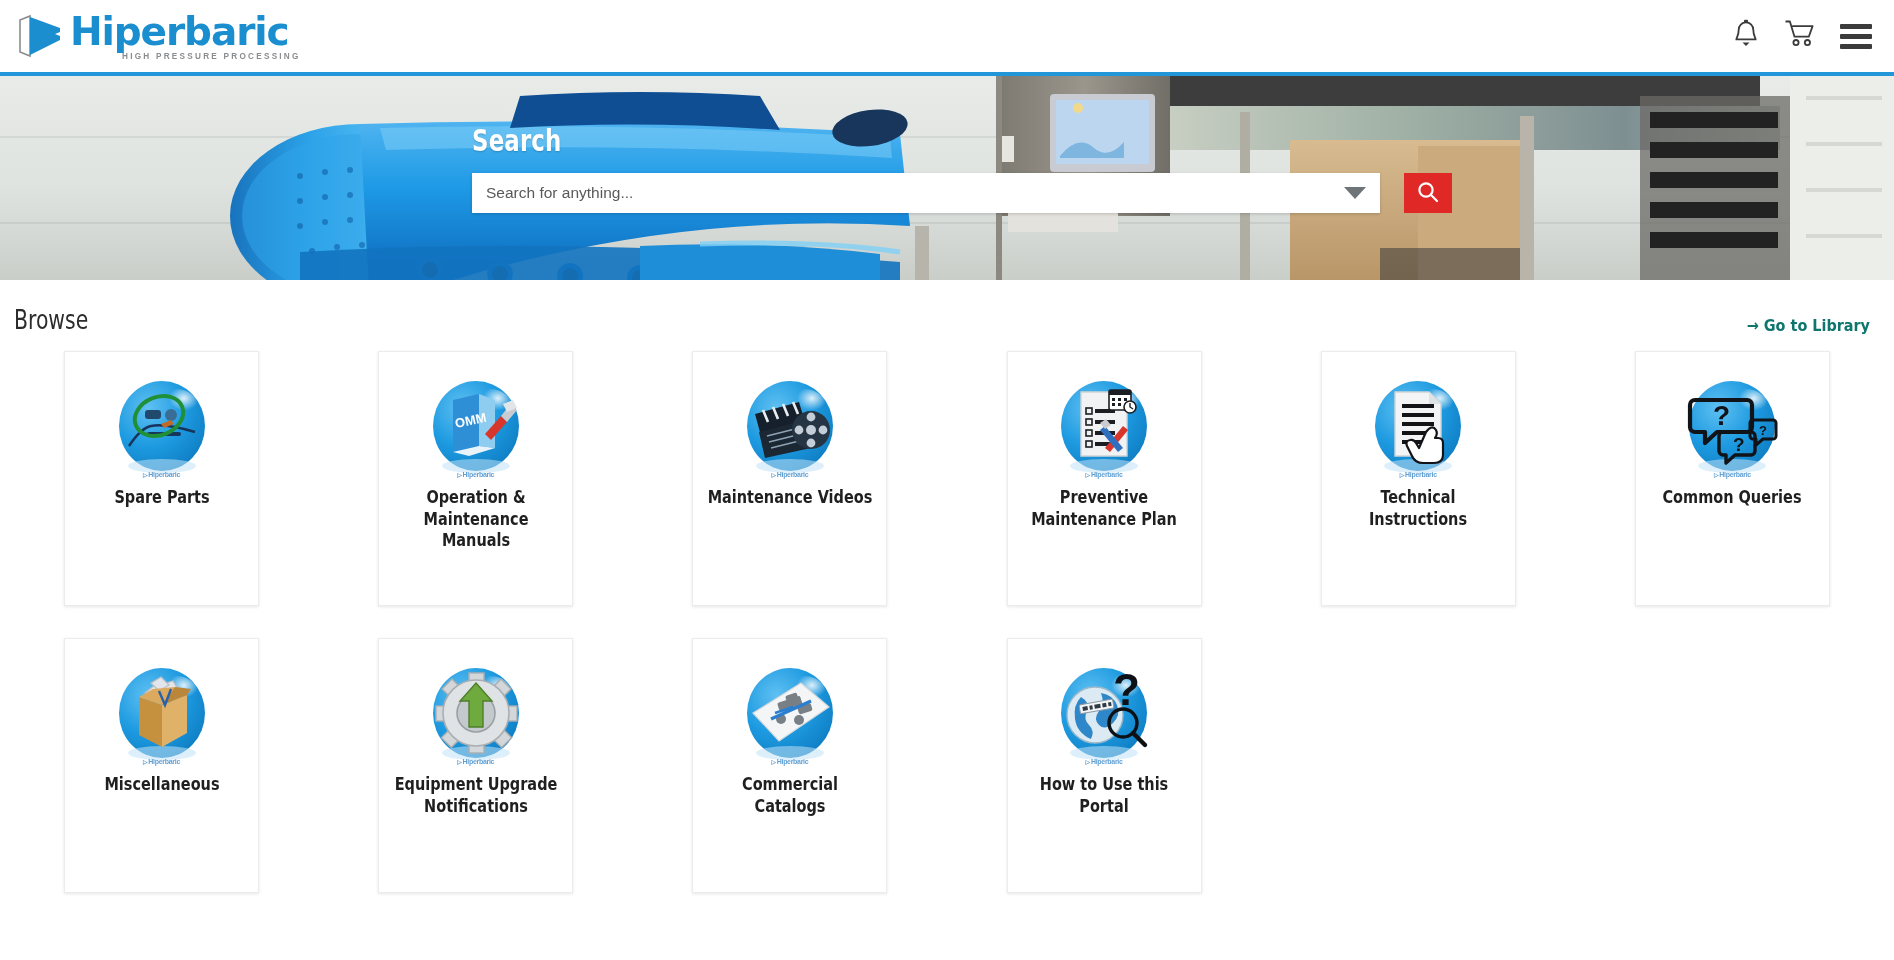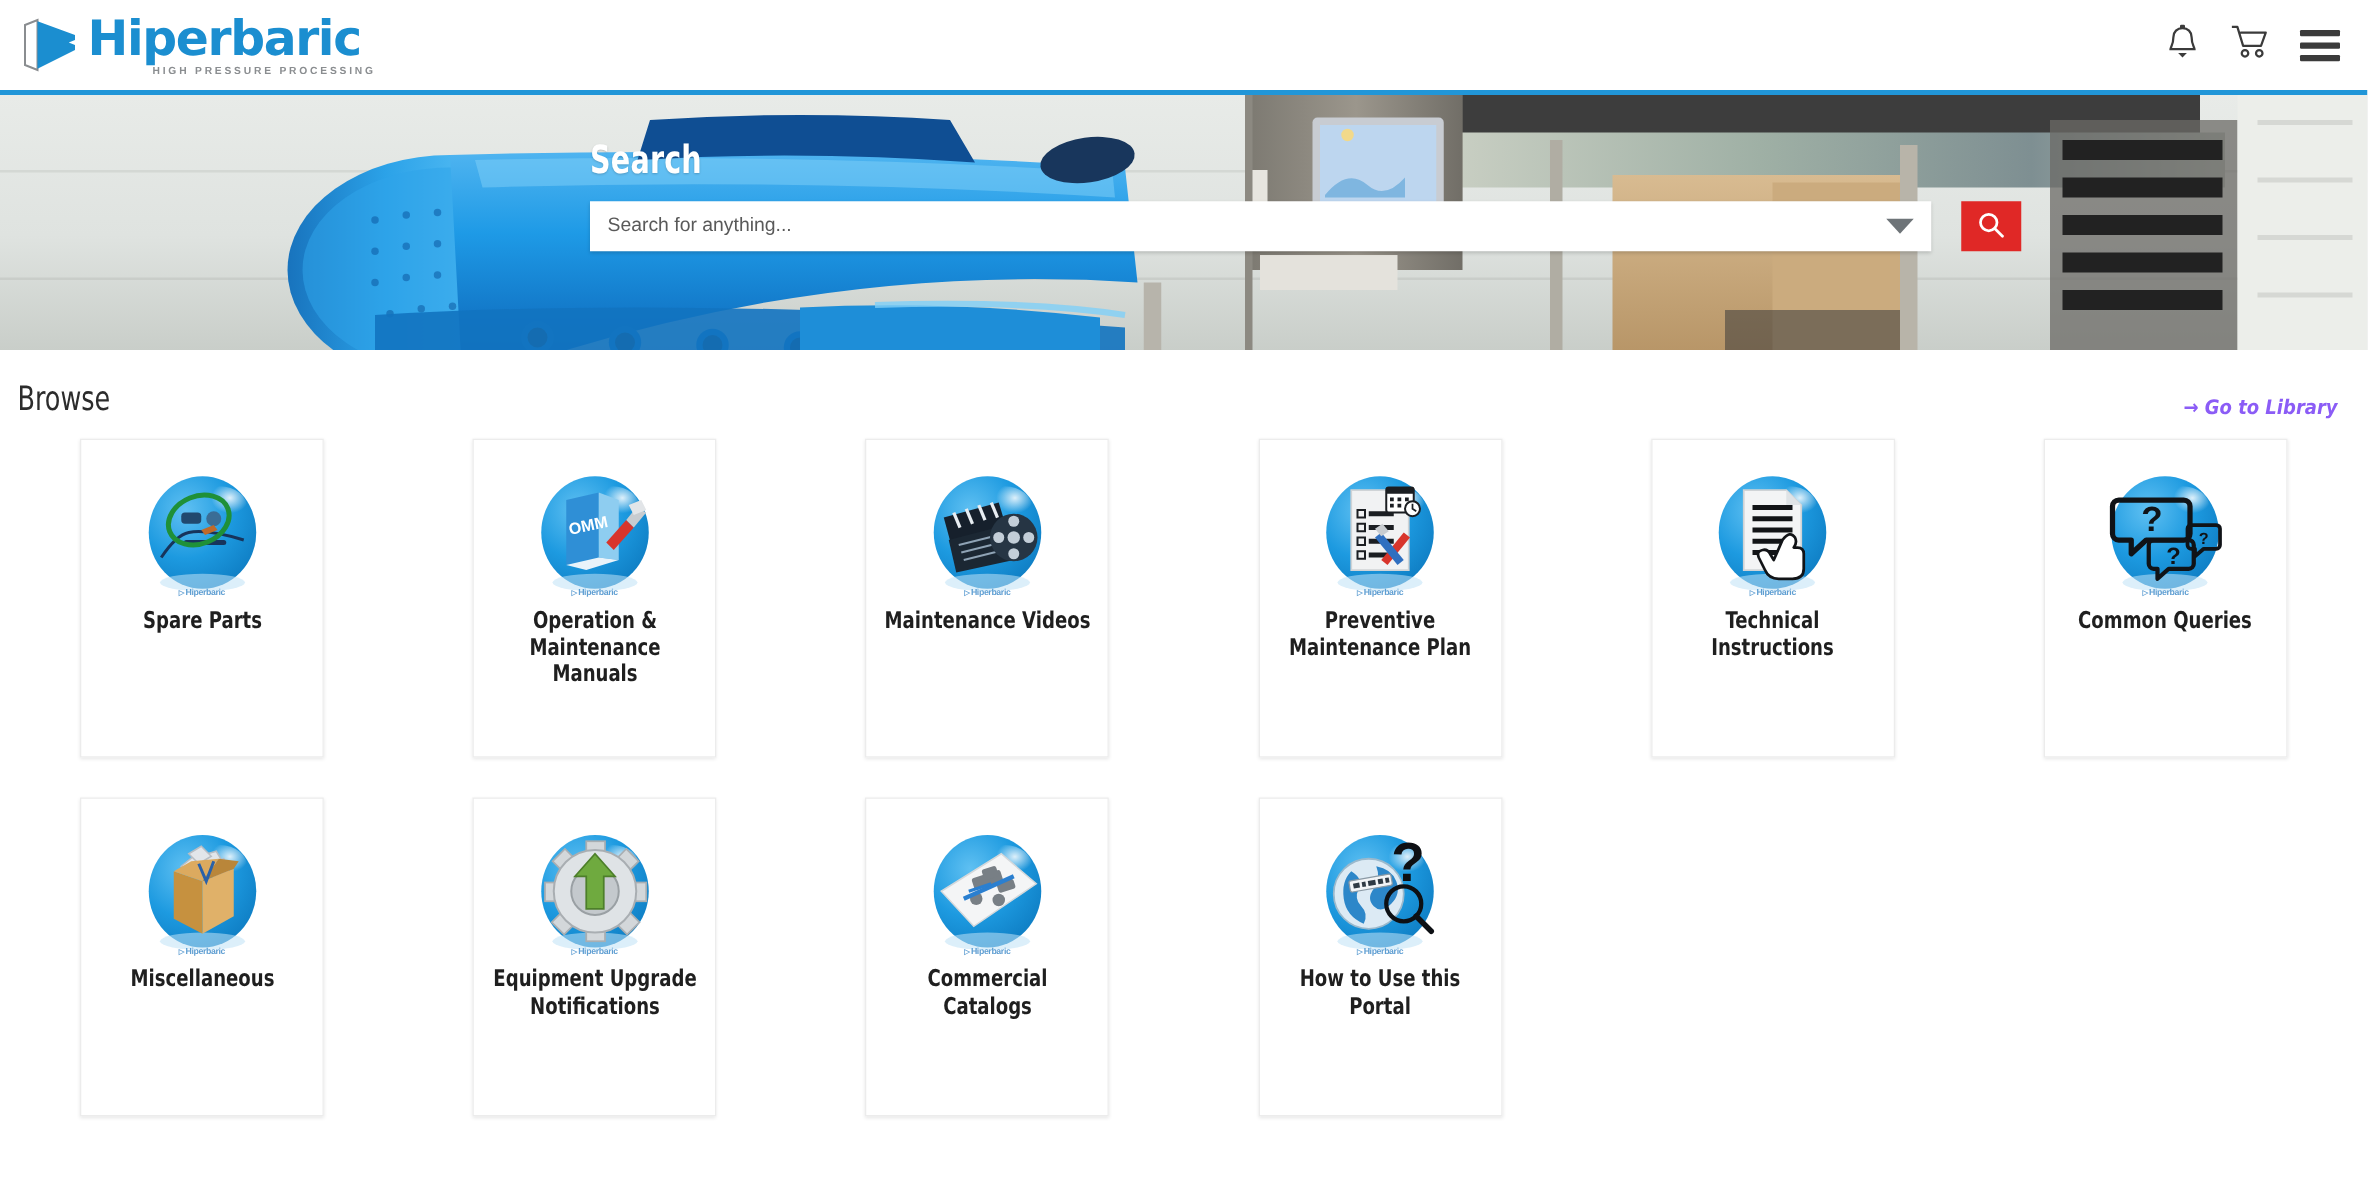--- a/index.html
+++ b/index.html
@@ -67,20 +67,21 @@
     position: relative;
     height: 204px;
     overflow: hidden;
     background: #cfd3d0;
   }
   .hero-bg { position: absolute; inset: 0; }
   .hero-inner {
     position: relative;
     height: 100%;
     max-width: 1894px;
+    margin-top: 12px;
   }
   .hero-content {
     position: absolute;
     left: 472px;
     top: 34px;
     width: 960px;
   }
   .hero-title {
     font-family: "DejaVu Sans Condensed", "Liberation Sans Narrow", "Liberation Sans", sans-serif;
     font-size: 31px;
@@ -88,21 +89,21 @@
     color: #ffffff;
     letter-spacing: 0.2px;
     transform: scaleX(0.82);
     transform-origin: left center;
     text-shadow: 0 1px 2px rgba(0,0,0,.2);
   }
   .search-row {
     display: flex;
     margin-top: 15px;
     height: 40px;
-    width: 1145px;
+    width: 980px;
     gap: 24px;
   }
   .search-field {
     flex: 1 1 auto;
     background: #ffffff;
     display: flex;
     align-items: center;
     padding: 0 6px 0 14px;
     box-shadow: 0 1px 3px rgba(0,0,0,.18);
   }
@@ -148,23 +149,22 @@
     font-size: 27px;
     color: #2c2c2c;
     transform: scaleX(0.84);
     transform-origin: left center;
     font-weight: normal;
   }
   .library-link {
     margin-left: auto;
     font-family: "DejaVu Sans Condensed", "Liberation Sans Narrow", "Liberation Sans", sans-serif;
     font-size: 16px;
-    font-style: italic;
     font-weight: bold;
-    color: #8b5cf6;
+    color: #0f766e;
     text-decoration: none;
     cursor: pointer;
     white-space: nowrap;
   }
 
   
   .grid {
     display: grid;
     grid-template-columns: repeat(6, 195px);
     justify-content: space-between;

